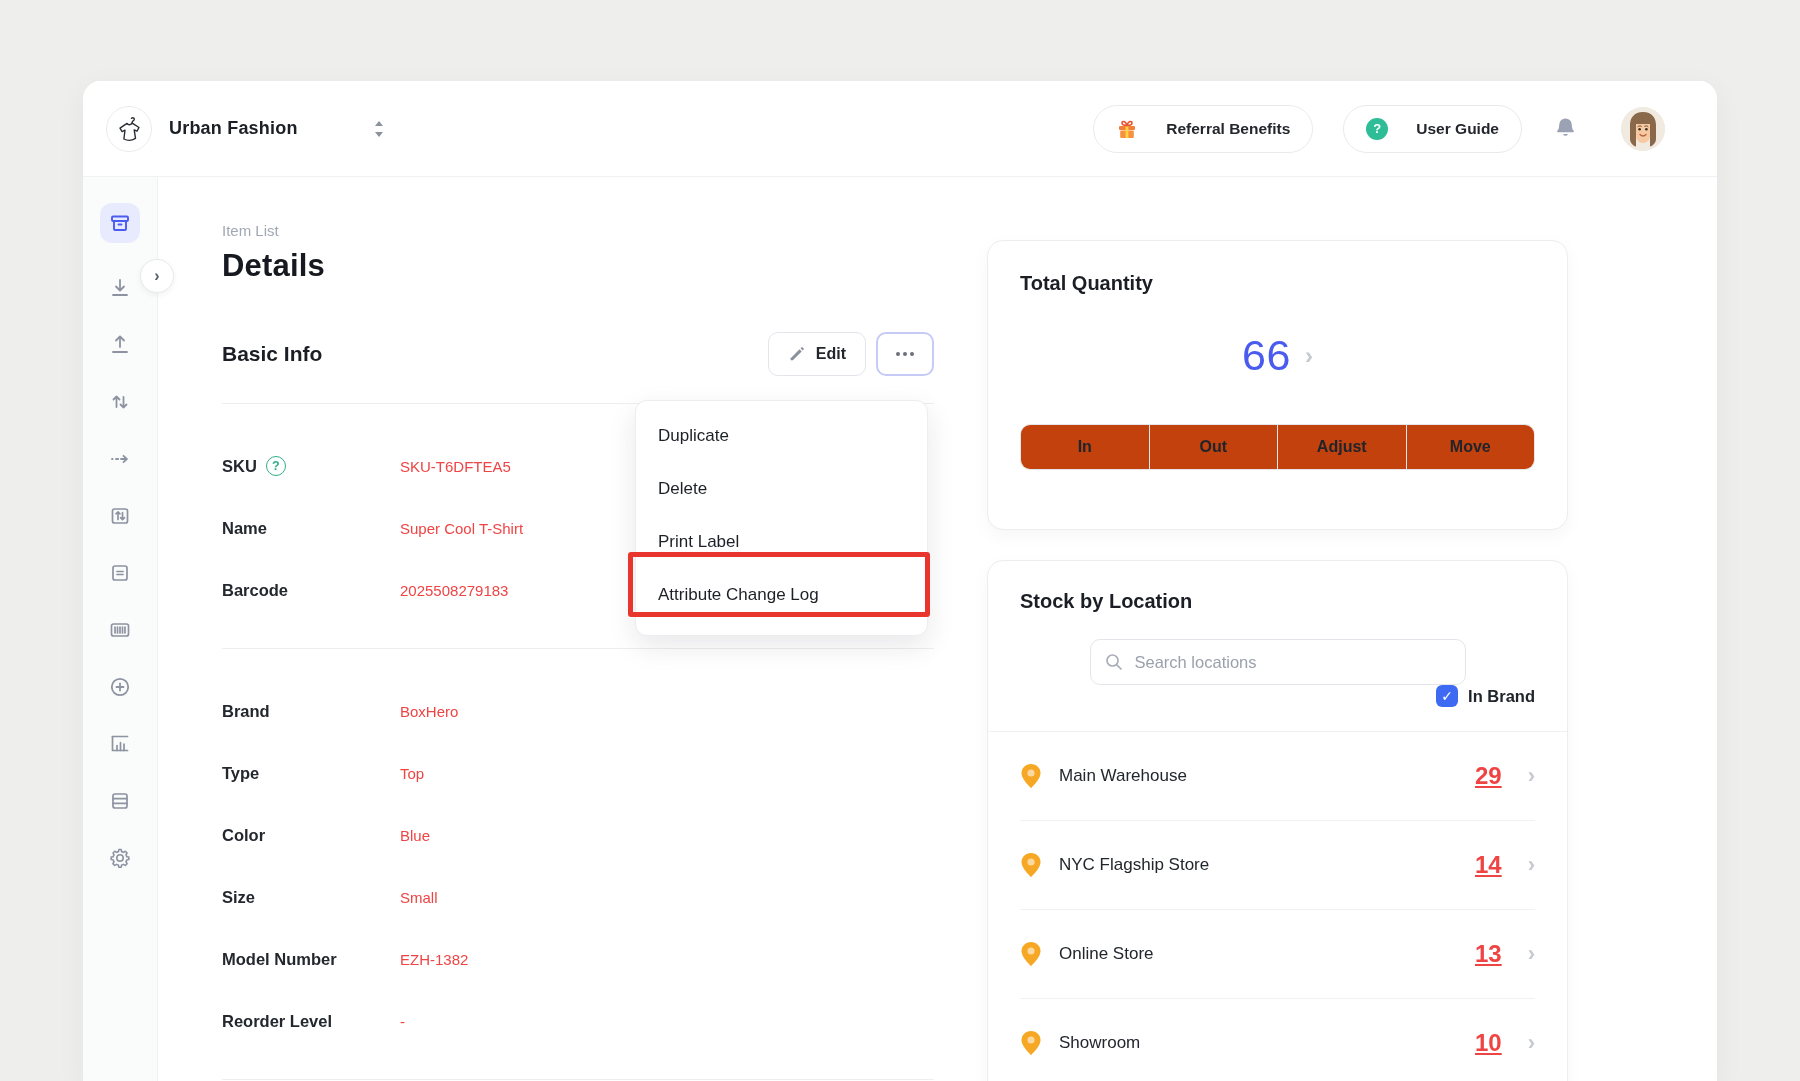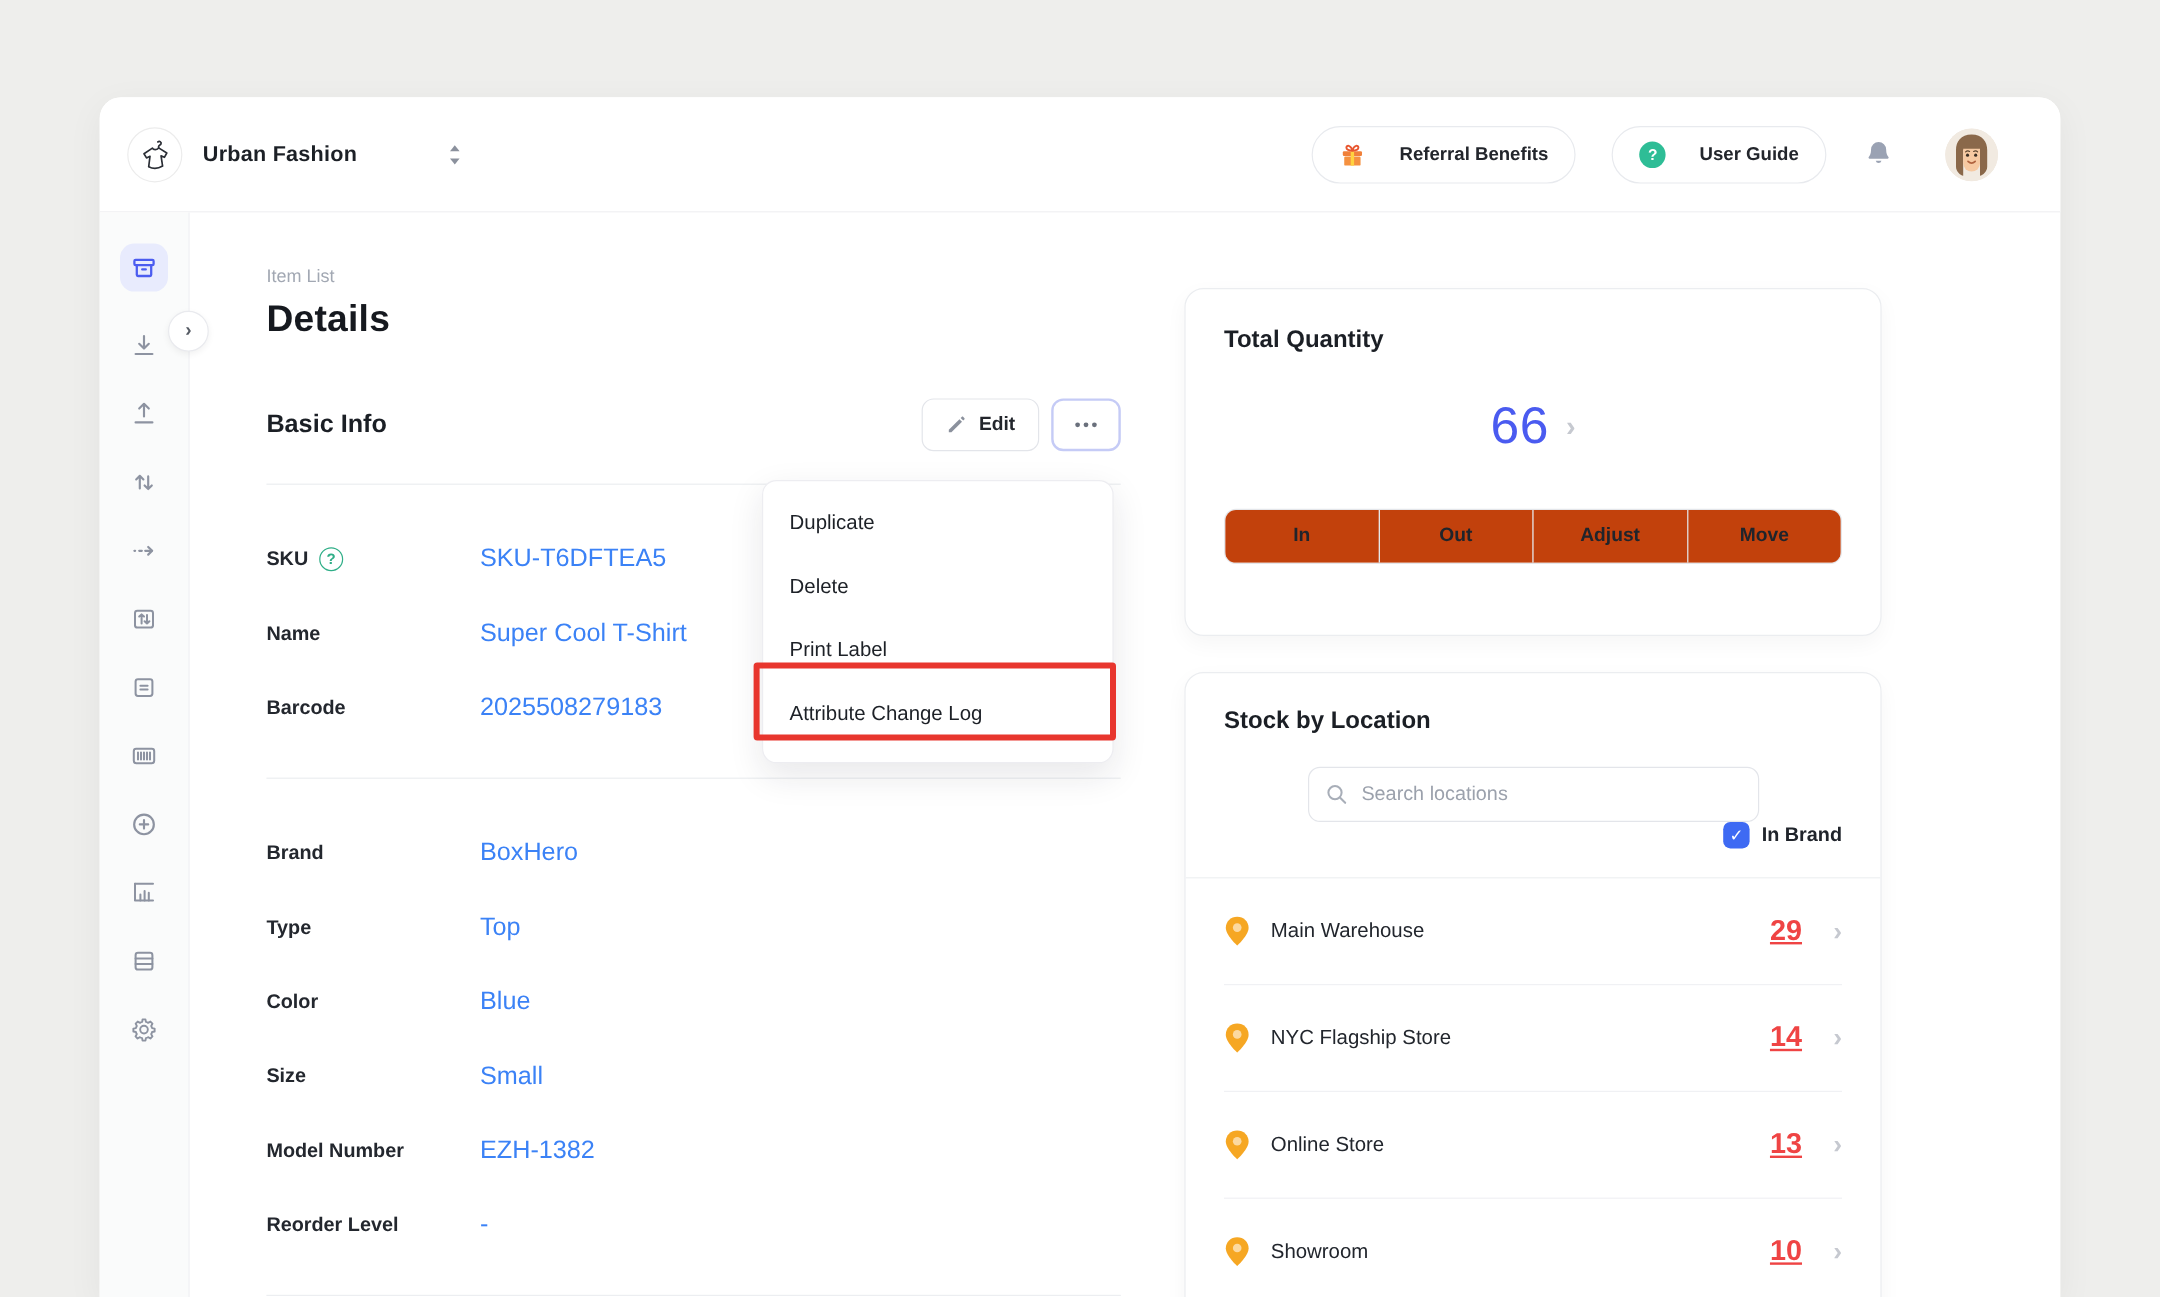--- a/index.html
+++ b/index.html
@@ -70,21 +70,21 @@
   }
   .btn-more{
     height:44px; width:58px; border:2px solid #c5cbf6; border-radius:10px; background:#fff;
     display:flex; align-items:center; justify-content:center; gap:3px; cursor:pointer;
   }
   .btn-more i{ width:4px; height:4px; border-radius:50%; background:#6a707c; display:block;}
   .divider{ border:none; border-top:1px solid #eceef1; height:0; margin-top:26px;}
   .fgroup{ padding:31px 0 27px; }
   .frow{ display:flex; align-items:center; height:62px; }
   .flabel{ width:178px; font-size:16.5px; font-weight:600; color:#23272e; display:flex; align-items:center; gap:9px;}
-  .fvalue{ font-size:21px; color:#3b82f6; }
+  .fvalue{ font-size:15px; color:#ef4444; }
   .help-badge{
     width:20px; height:20px; border-radius:50%; border:1.6px solid #2fae87; color:#2fae87;
     font-size:12.5px; font-weight:700; display:flex; align-items:center; justify-content:center; cursor:pointer;
   }
   hr.plain{ border:none; border-top:1px solid #eceef1; }
   
   .dropdown{
     position:absolute; left:477px; top:223px; width:293px; z-index:10;
     background:#fff; border:1px solid #ededf1; border-radius:12px;
     box-shadow:0 10px 28px rgba(25,28,45,.10); padding:8px 0 14px;

